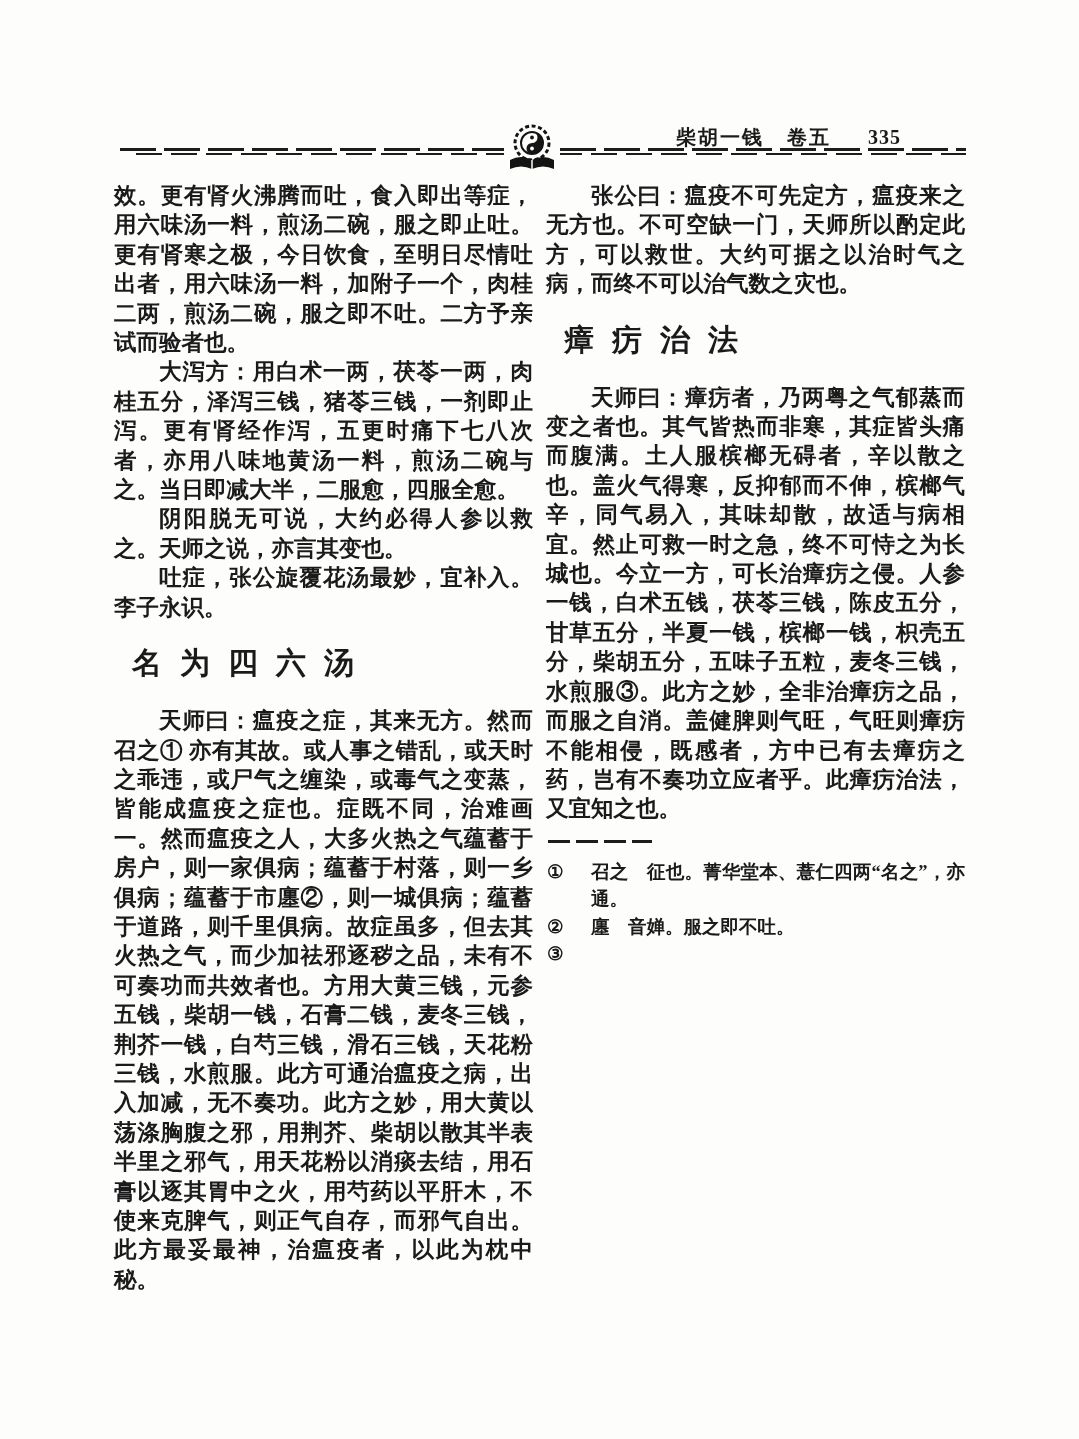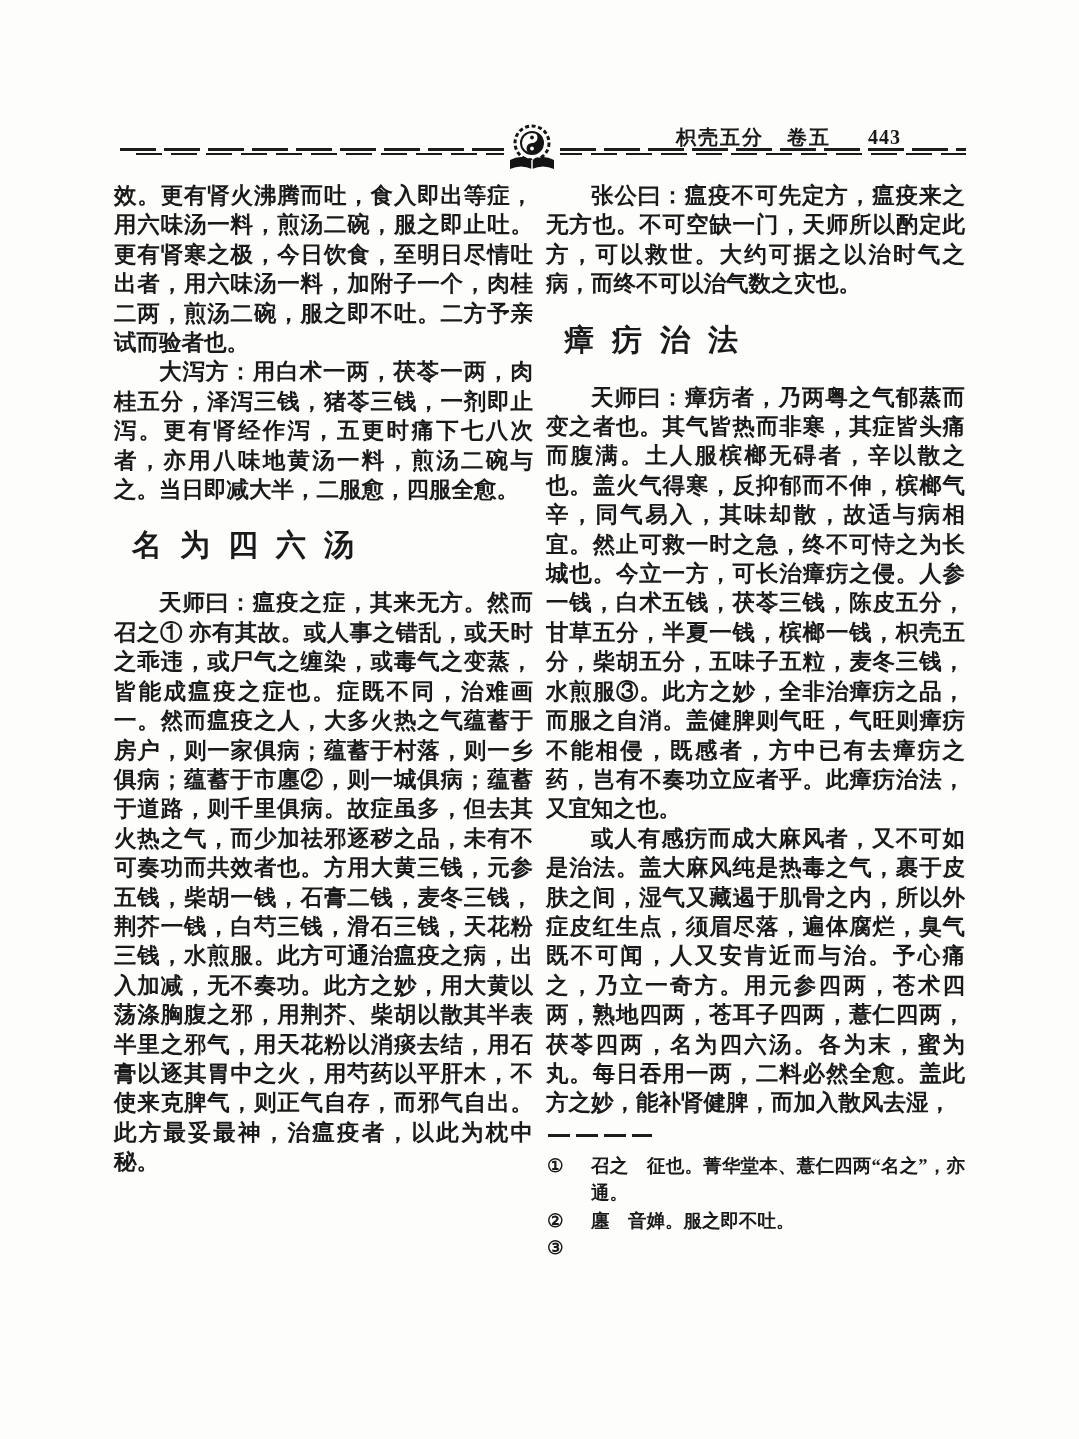--- a/index.html
+++ b/index.html
@@ -61,51 +61,52 @@
   .fn-item{display:flex;align-items:flex-start;}
   .fn-marker{flex:0 0 44px;padding-left:1px;}
   .fn-text{flex:1;text-align:justify;text-justify:inter-ideograph;}
 </style>
 </head>
 <body>
 
 <div class="page">
 
   <div class="running-head">
-    <span>枳壳五分</span>
+    <span>柴胡一钱</span>
     <span class="vol">卷五</span>
-    <span class="pg">443</span>
+    <span class="pg">335</span>
   </div>
 
   <div class="rule"></div>
 
   <div class="emblem">
     <svg width="52" height="56" viewBox="0 0 52 56" aria-hidden="true">
       <circle cx="26" cy="24" r="17" fill="none" stroke="#141414" stroke-width="3" stroke-dasharray="4 2.6"></circle>
       <circle cx="26" cy="24" r="11" fill="#fdfdfc" stroke="#141414" stroke-width="2"></circle>
       <path d="M26 13 a11 11 0 0 1 0 22 a5.5 5.5 0 0 1 0 -11 a5.5 5.5 0 0 0 0 -11 z" fill="#141414"></path>
       <circle cx="26" cy="18.5" r="1.9" fill="#141414"></circle>
       <circle cx="26" cy="29.5" r="1.9" fill="#fdfdfc"></circle>
       <path d="M4 41 q11 -6 22 0 q11 -6 22 0 l0 9 q-11 -5 -22 0 q-11 -5 -22 0 z" fill="#141414"></path>
       <path d="M26 41 l0 9" stroke="#fdfdfc" stroke-width="1.5"></path>
     </svg>
   </div>
 
   <section class="col col-left">
     <p class="para flush">效。更有肾火沸腾而吐，食入即出等症，用六味汤一料，煎汤二碗，服之即止吐。更有肾寒之极，今日饮食，至明日尽情吐出者，用六味汤一料，加附子一个，肉桂二两，煎汤二碗，服之即不吐。二方予亲试而验者也。</p>
     <p class="para">大泻方：用白术一两，茯苓一两，肉桂五分，泽泻三钱，猪苓三钱，一剂即止泻。更有肾经作泻，五更时痛下七八次者，亦用八味地黄汤一料，煎汤二碗与之。当日即减大半，二服愈，四服全愈。</p>
+    <p class="para">阴阳脱无可说，大约必得人参以救之。天师之说，亦言其变也。</p>
+    <p class="para">吐症，张公旋覆花汤最妙，宜补入。李子永识。</p>
     <h2 class="section-heading">名为四六汤</h2>
     <p class="para">天师曰：瘟疫之症，其来无方。然而召之① 亦有其故。或人事之错乱，或天时之乖违，或尸气之缠染，或毒气之变蒸，皆能成瘟疫之症也。症既不同，治难画一。然而瘟疫之人，大多火热之气蕴蓄于房户，则一家俱病；蕴蓄于村落，则一乡俱病；蕴蓄于市廛②，则一城俱病；蕴蓄于道路，则千里俱病。故症虽多，但去其火热之气，而少加祛邪逐秽之品，未有不可奏功而共效者也。方用大黄三钱，元参五钱，柴胡一钱，石膏二钱，麦冬三钱，荆芥一钱，白芍三钱，滑石三钱，天花粉三钱，水煎服。此方可通治瘟疫之病，出入加减，无不奏功。此方之妙，用大黄以荡涤胸腹之邪，用荆芥、柴胡以散其半表半里之邪气，用天花粉以消痰去结，用石膏以逐其胃中之火，用芍药以平肝木，不使来克脾气，则正气自存，而邪气自出。此方最妥最神，治瘟疫者，以此为枕中秘。</p>
   </section>
 
   <section class="col col-right">
     <p class="para">张公曰：瘟疫不可先定方，瘟疫来之无方也。不可空缺一门，天师所以酌定此方，可以救世。大约可据之以治时气之病，而终不可以治气数之灾也。</p>
     <h2 class="section-heading">瘴疠治法</h2>
     <p class="para">天师曰：瘴疠者，乃两粤之气郁蒸而变之者也。其气皆热而非寒，其症皆头痛而腹满。土人服槟榔无碍者，辛以散之也。盖火气得寒，反抑郁而不伸，槟榔气辛，同气易入，其味却散，故适与病相宜。然止可救一时之急，终不可恃之为长城也。今立一方，可长治瘴疠之侵。人参一钱，白术五钱，茯苓三钱，陈皮五分，甘草五分，半夏一钱，槟榔一钱，枳壳五分，柴胡五分，五味子五粒，麦冬三钱，水煎服③。此方之妙，全非治瘴疠之品，而服之自消。盖健脾则气旺，气旺则瘴疠不能相侵，既感者，方中已有去瘴疠之药，岂有不奏功立应者乎。此瘴疠治法，又宜知之也。</p>
-    <p class="para">或人有感疠而成大麻风者，又不可如是治法。盖大麻风纯是热毒之气，裹于皮肤之间，湿气又藏遏于肌骨之内，所以外症皮红生点，须眉尽落，遍体腐烂，臭气既不可闻，人又安肯近而与治。予心痛之，乃立一奇方。用元参四两，苍术四两，熟地四两，苍耳子四两，薏仁四两，茯苓四两，名为四六汤。各为末，蜜为丸。每日吞用一两，二料必然全愈。盖此方之妙，能补肾健脾，而加入散风去湿，</p>
 
     <div class="fn-sep"></div>
 
     <ol class="footnotes">
       <li class="fn-item">
         <span class="fn-marker">①</span>
         <span class="fn-text">召之　征也。菁华堂本、薏仁四两“名之”，亦通。</span>
       </li>
       <li class="fn-item">
         <span class="fn-marker">②</span>

